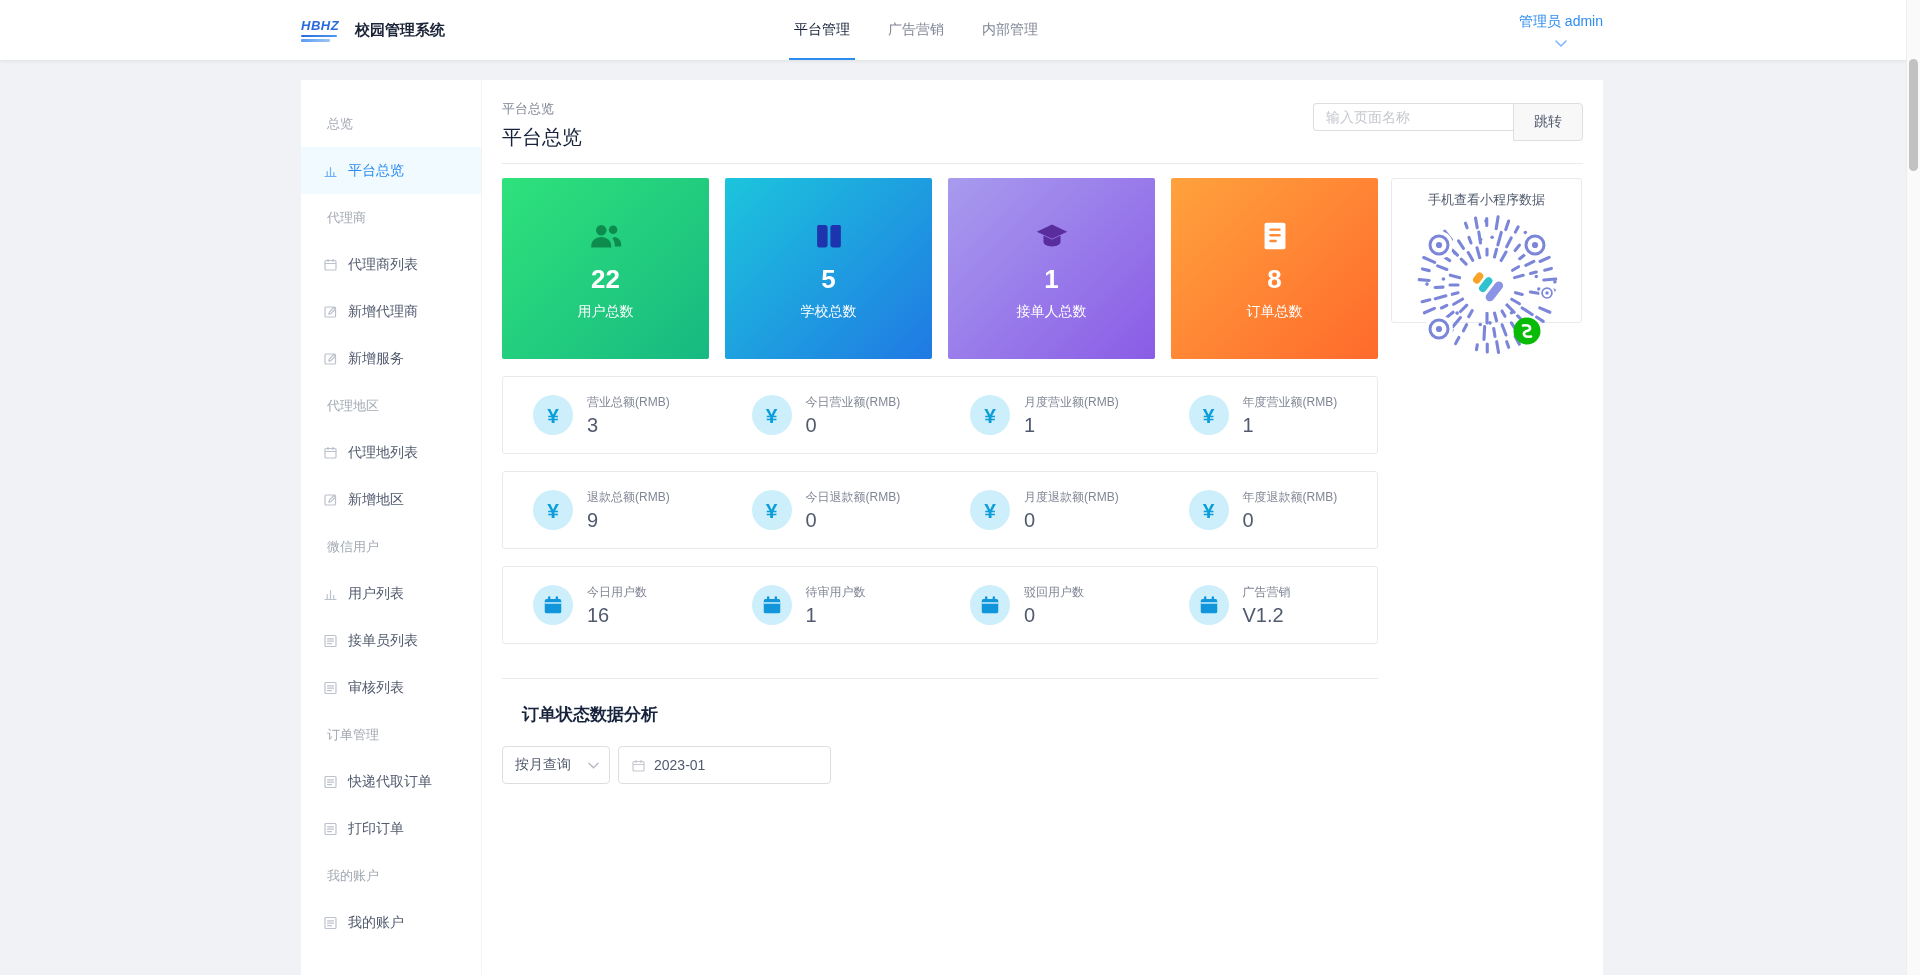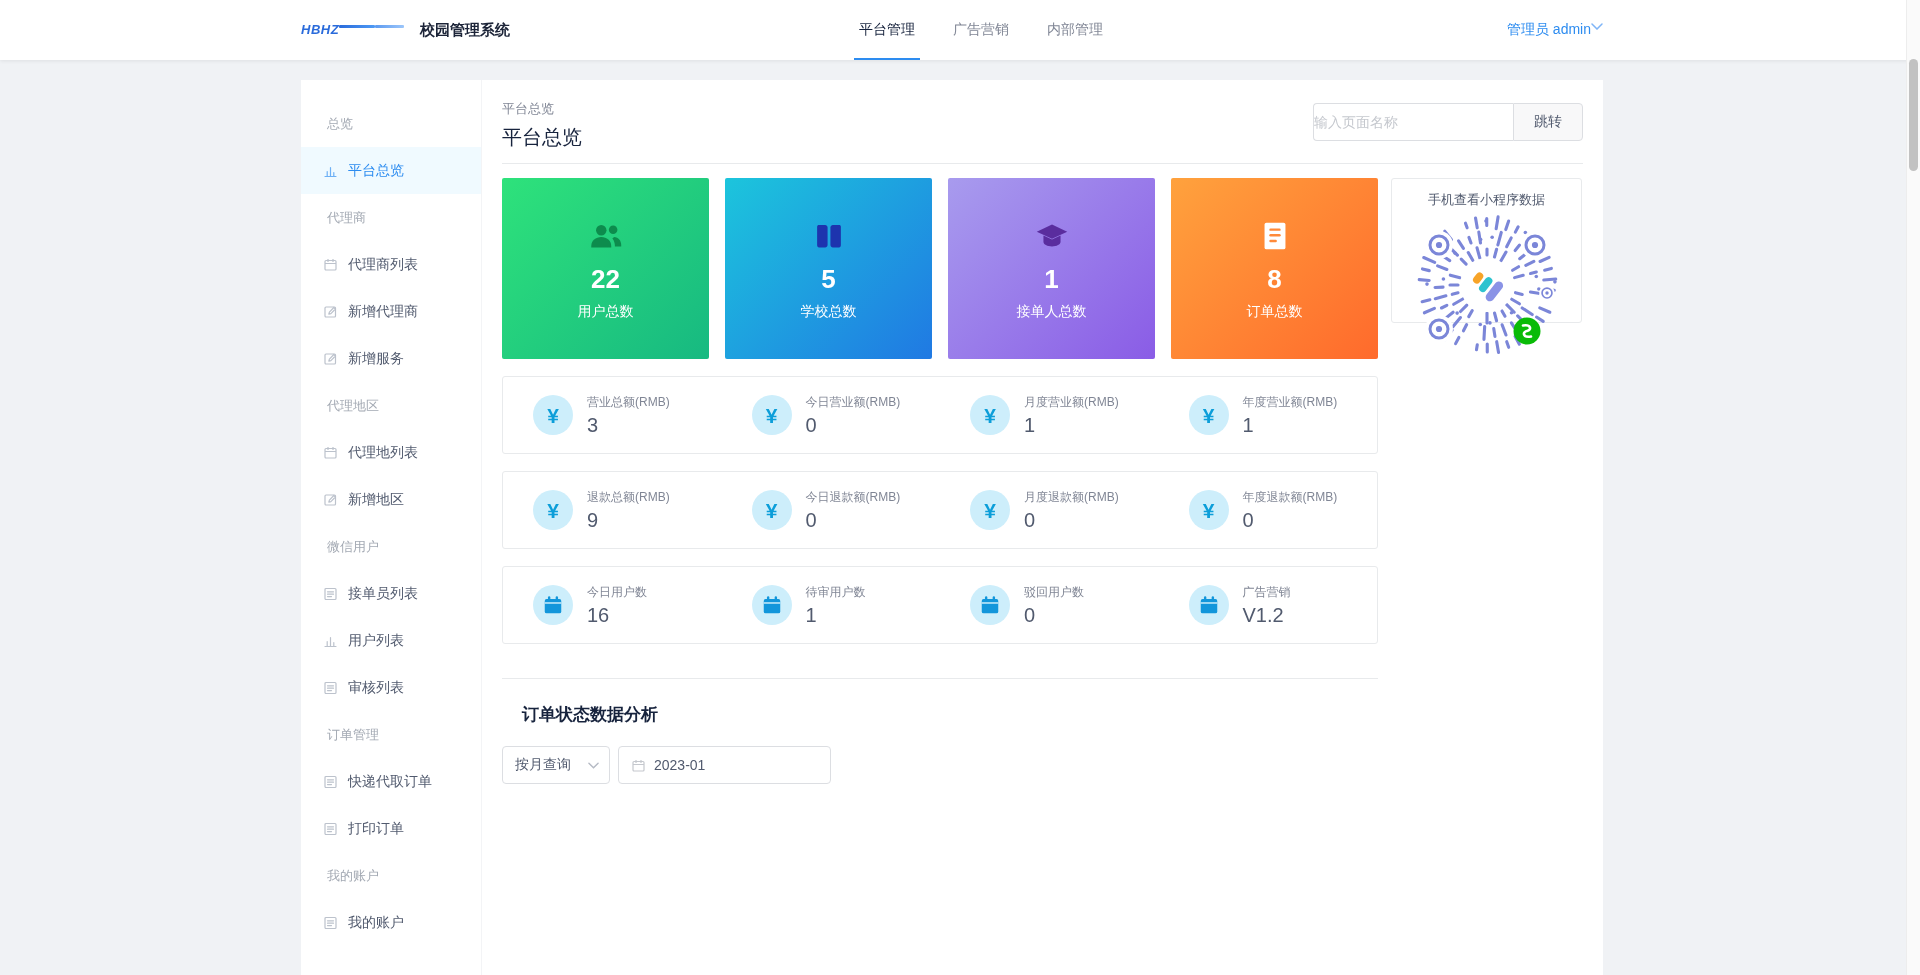--- a/index.html
+++ b/index.html
@@ -3,52 +3,52 @@
 <meta charset="utf-8">
 <style>
   * { margin:0; padding:0; box-sizing:border-box; }
   html,body { width:1920px; height:975px; overflow:hidden; background:#f0f2f5;
     font-family:"Liberation Sans","DejaVu Sans",sans-serif; }
 
   
   .topbar { height:60px; background:#fff; box-shadow:0 1px 4px rgba(0,0,0,.08); position:relative; z-index:5; }
   .topbar-inner { width:1302px; margin-left:301px; height:100%; display:flex; align-items:center; }
   .logo { display:flex; align-items:center; gap:16px; }
-  .logo-mark { display:flex; flex-direction:row; align-items:flex-start; }
+  .logo-mark { display:flex; flex-direction:column; align-items:flex-start; }
   .logo-hbhz { font-size:13px; font-weight:bold; font-style:italic; color:#2a6bdb; letter-spacing:.5px; line-height:14px; }
   .logo-bar1 { width:36px; height:2.5px; background:linear-gradient(90deg,#2a6bdb,#4e9af5); margin-top:2px; border-radius:1px; }
   .logo-bar2 { width:29px; height:2.5px; background:linear-gradient(90deg,#5c9af0,#9cc6fa); margin-top:2px; border-radius:1px; }
   .app-title { font-size:15px; font-weight:bold; color:#1c2438; }
   .tabs { display:flex; margin-left:330px; height:100%; }
   .tab { padding:0 19px; display:flex; align-items:center; font-size:14px; color:#808695; cursor:pointer; position:relative; }
   .tab.active { color:#17233d; }
   .tab.active::after { content:''; position:absolute; left:14px; right:14px; bottom:0; height:2px; background:#2d8cf0; }
-  .user { margin-left:auto; display:flex; align-items:flex-start; color:#2d8cf0; font-size:14px; cursor:pointer; }
+  .user { margin-left:auto; display:flex; align-items:center; gap:7px; color:#2d8cf0; font-size:14px; cursor:pointer;flex-direction:column; }
   .user .chev { color:#7fb5f7; display:inline-flex; margin-top:2px; }
 
   
   .panel { width:1302px; margin-left:301px; margin-top:20px; background:#fff; display:flex; min-height:1055px; }
 
   
   .sidebar { width:181px; border-right:1px solid #f3f4f6; padding-top:20px; flex-shrink:0; }
   .sb-title { height:47px; display:flex; align-items:center; padding-left:26px; color:#a3a9b3; font-size:13px; }
   .sb-item { height:47px; display:flex; align-items:center; padding-left:22px; gap:10px; font-size:14px; color:#515a6e; cursor:pointer; }
   .sb-item.active { background:#f0faff; color:#2d8cf0; }
   .sb-icon { width:15px; height:15px; display:inline-flex; color:#bcc2cc; flex-shrink:0; }
   .sb-item.active .sb-icon { color:#6db0f5; }
   .sb-icon svg { width:15px; height:15px; }
 
   
   .content { flex:1; padding:20px 20px 0 20px; }
   .content-header { display:flex; justify-content:space-between; align-items:flex-start; padding-bottom:12px; border-bottom:1px solid #e8eaec; }
   .breadcrumb { font-size:13px; color:#808695; margin-bottom:6px; }
   .page-title { font-size:20px; color:#17233d; }
   .search-box { display:flex; margin-top:3px; }
-  .search-box input { width:200px; height:38px; border:1px solid #dcdee2; border-right:none; border-radius:4px 0 0 4px;
-    padding:0 0; font-size:14px; color:#515a6e; outline:none; }
+  .search-box input { width:200px; height:28px; border:1px solid #dcdee2; border-right:none; border-radius:4px 0 0 4px;
+    padding:0 12px; font-size:14px; color:#515a6e; outline:none; }
   .search-box input::placeholder { color:#c5c8ce; }
   .jump-btn { width:70px; height:38px; background:#f8f8f9; border:1px solid #dcdee2; border-radius:0 4px 4px 0;
     font-size:14px; color:#515a6e; cursor:pointer; font-family:inherit; }
 
   .main-row { display:flex; margin-top:14px; gap:13px; }
   .left-col { width:876px; flex-shrink:0; }
 
   .cards { display:grid; grid-template-columns:repeat(4,1fr); gap:16px; }
   .card { height:181px; border-radius:2px; color:#fff; display:flex; flex-direction:column; align-items:center; justify-content:center; }
   .card-icon { width:38px; height:38px; display:flex; align-items:center; justify-content:center; }
@@ -187,37 +187,37 @@
             </g>
           </svg>
         </span>
         <span>新增地区</span>
       </div>
       <div class="sb-title">微信用户</div>
       <div class="sb-item">
         <span class="sb-icon">
           <svg viewBox="0 0 15 15">
             <g stroke="currentColor" stroke-width="1.2" fill="none" stroke-linecap="round">
+              <path d="M2 13.5h11"></path>
+              <path d="M4.2 13V8.5M7.5 13V4.5M10.8 13V9.5"></path>
+            </g>
+          </svg>
+        </span>
+        <span>用户列表</span>
+      </div>
+      <div class="sb-item">
+        <span class="sb-icon">
+          <svg viewBox="0 0 15 15">
+            <g stroke="currentColor" stroke-width="1.2" fill="none" stroke-linecap="round">
               <rect x="2" y="2.5" width="11" height="11" rx="1"></rect>
               <path d="M4.5 5.8h6M4.5 8.2h6M4.5 10.6h4"></path>
             </g>
           </svg>
         </span>
         <span>接单员列表</span>
-      </div>
-      <div class="sb-item">
-        <span class="sb-icon">
-          <svg viewBox="0 0 15 15">
-            <g stroke="currentColor" stroke-width="1.2" fill="none" stroke-linecap="round">
-              <path d="M2 13.5h11"></path>
-              <path d="M4.2 13V8.5M7.5 13V4.5M10.8 13V9.5"></path>
-            </g>
-          </svg>
-        </span>
-        <span>用户列表</span>
       </div>
       <div class="sb-item">
         <span class="sb-icon">
           <svg viewBox="0 0 15 15">
             <g stroke="currentColor" stroke-width="1.2" fill="none" stroke-linecap="round">
               <rect x="2" y="2.5" width="11" height="11" rx="1"></rect>
               <path d="M4.5 5.8h6M4.5 8.2h6M4.5 10.6h4"></path>
             </g>
           </svg>
         </span>

